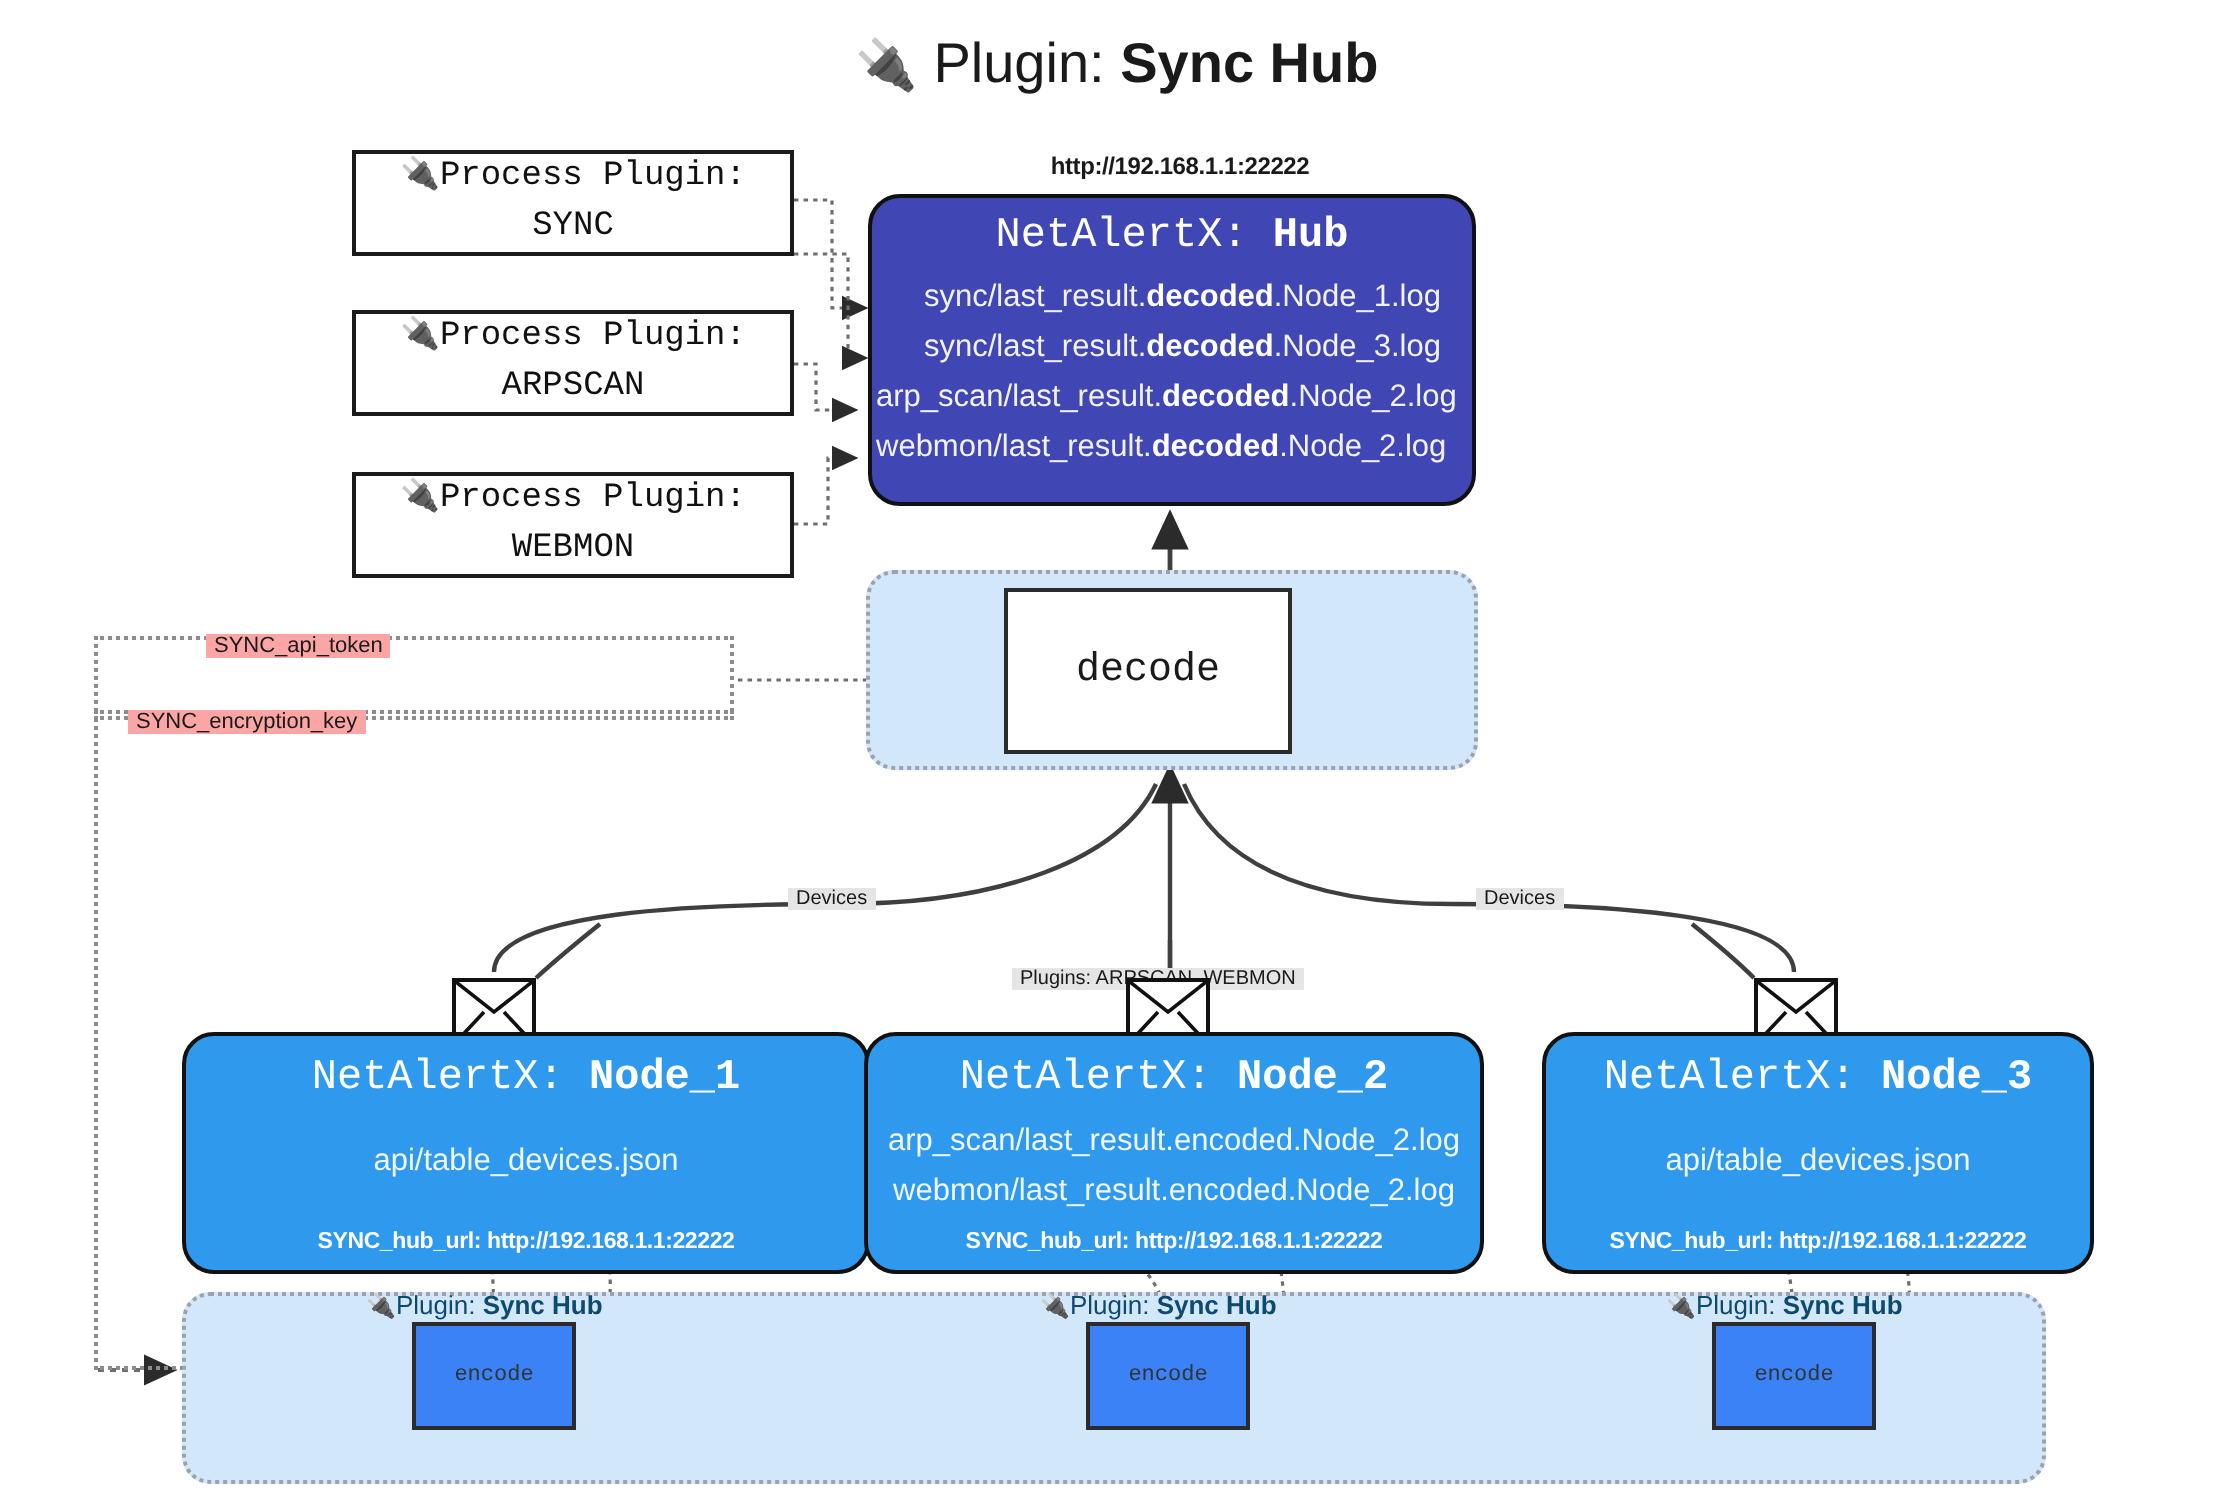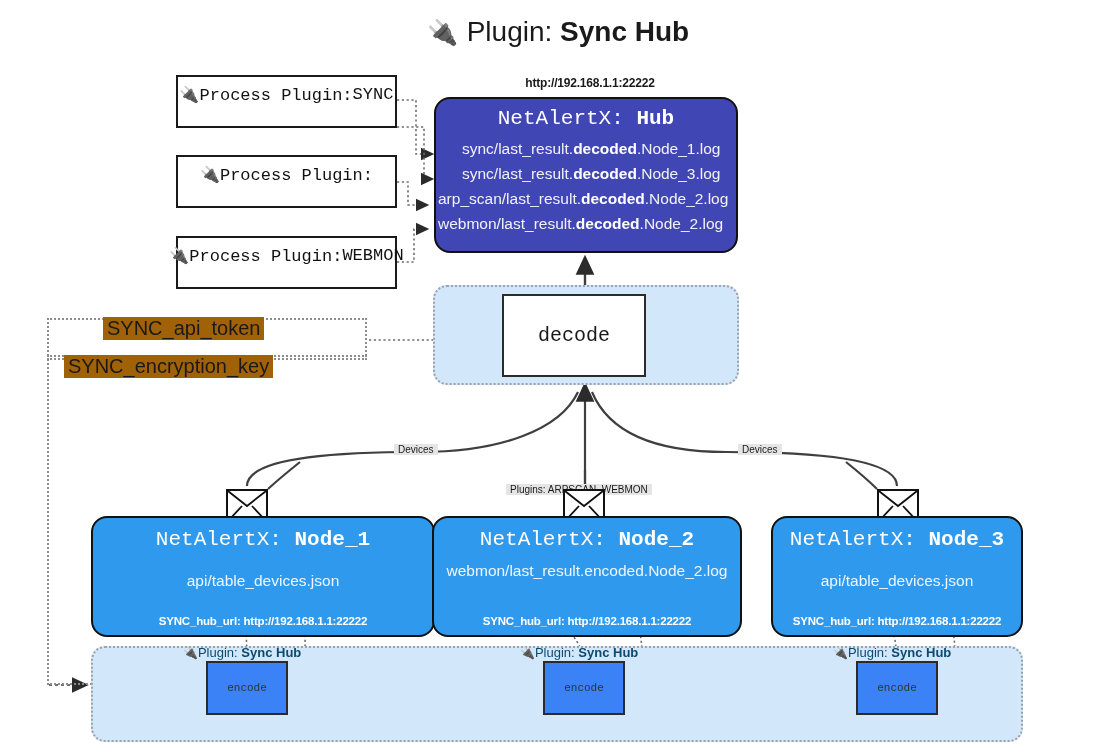--- a/index.html
+++ b/index.html
@@ -36,24 +36,25 @@
   #title .t-strong { font-weight: bold; }
   .plug { font-size: 25px; }
 
   
   .proc-box {
     border: 2px solid #1a1a1a;
     background: #ffffff;
     font-family: "Liberation Mono", monospace;
     font-size: 17px;
     color: #111111;
-    text-align: right;
+    text-align: center;
     line-height: 1.45;
     padding: 6px 4px 8px 4px;
     display: flex;
+    flex-direction: column;
     justify-content: center;
   }
   .proc-box .l1 { white-space: nowrap; }
   .proc-box .l2 { white-space: nowrap; }
   .proc-box .plug-sm { font-size: 16px; font-family: "DejaVu Sans", sans-serif; }
 
   
   #hub-url {
     position: absolute;
     left: 435px; top: 76px;
@@ -108,22 +109,22 @@
 
   
   .keybox {
     border: 2px dotted #8c8c8c;
     background: transparent;
   }
   #keybox-api   { left: 47px;  top: 318px; width: 320px; height: 42px; }
   #keybox-enc   { left: 47px;  top: 355px; width: 320px; height: 330px; border-right: none; }
   .keylabel {
     position: absolute;
-    background: #a16207;
-    font-size: 20px;
+    background: #fca5a5;
+    font-size: 11px;
     color: #1a1a1a;
     padding: 0 4px;
     white-space: nowrap;
   }
   #keylabel-api { left: 103px; top: 317px; }
   #keylabel-enc { left: 64px;  top: 355px; }
 
   
   .edge-label {
     position: absolute;
@@ -176,21 +177,21 @@
     font-size: 11.5px;
     font-weight: bold;
     color: #ffffff;
     letter-spacing: -0.2px;
     white-space: nowrap;
   }
   #node1 { left: 91px;  top: 516px; width: 344px; height: 121px; }
   #node1 .nb-body { margin-top: 18px; }
   #node2 { left: 432px; top: 516px; width: 310px; height: 121px; }
   #node2 .nb-body { margin-top: 8px; }
-  #node3 { left: 771px; top: 516px; width: 252px; height: 121px; }
+  #node3 { left: 771px; top: 516px; width: 276px; height: 121px; }
   #node3 .nb-body { margin-top: 18px; }
 
   
   #bottom-band {
     left: 91px; top: 646px; width: 932px; height: 96px;
     background: #d3e7fa;
     border: 2px dotted #9aa3ad;
     border-radius: 14px;
   }
   .enc-box {
@@ -278,20 +279,21 @@
     <span class="t-strong">Sync Hub</span>
   </div>
 
   <div class="node proc-box" id="proc0" style="left:176px; top:75px; width:221px; height:53px;">
     <div class="l1"><span class="plug-sm">🔌</span><span>Process Plugin:</span></div>
     <div class="l2">SYNC</div>
   </div>
 
   <div class="node proc-box" id="proc1" style="left:176px; top:155px; width:221px; height:53px;">
     <div class="l1"><span class="plug-sm">🔌</span><span>Process Plugin:</span></div>
+    <div class="l2">ARPSCAN</div>
   </div>
 
   <div class="node proc-box" id="proc2" style="left:176px; top:236px; width:221px; height:53px;">
     <div class="l1"><span class="plug-sm">🔌</span><span>Process Plugin:</span></div>
     <div class="l2">WEBMON</div>
   </div>
 
   <div id="hub-url">http://192.168.1.1:22222</div>
 
   <div class="node" id="hub">
@@ -343,20 +345,21 @@
       <div class="nb-line">api/table_devices.json</div>
     </div>
     <div class="nb-foot">SYNC_hub_url: http://192.168.1.1:22222</div>
   </div>
 
   <div class="node node-box" id="node2">
     <div class="nb-title">
       <span>NetAlertX:</span> <b>Node_2</b>
     </div>
     <div class="nb-body">
+      <div class="nb-line">arp_scan/last_result.encoded.Node_2.log</div>
       <div class="nb-line">webmon/last_result.encoded.Node_2.log</div>
     </div>
     <div class="nb-foot">SYNC_hub_url: http://192.168.1.1:22222</div>
   </div>
 
   <div class="node node-box" id="node3">
     <div class="nb-title">
       <span>NetAlertX:</span> <b>Node_3</b>
     </div>
     <div class="nb-body">

